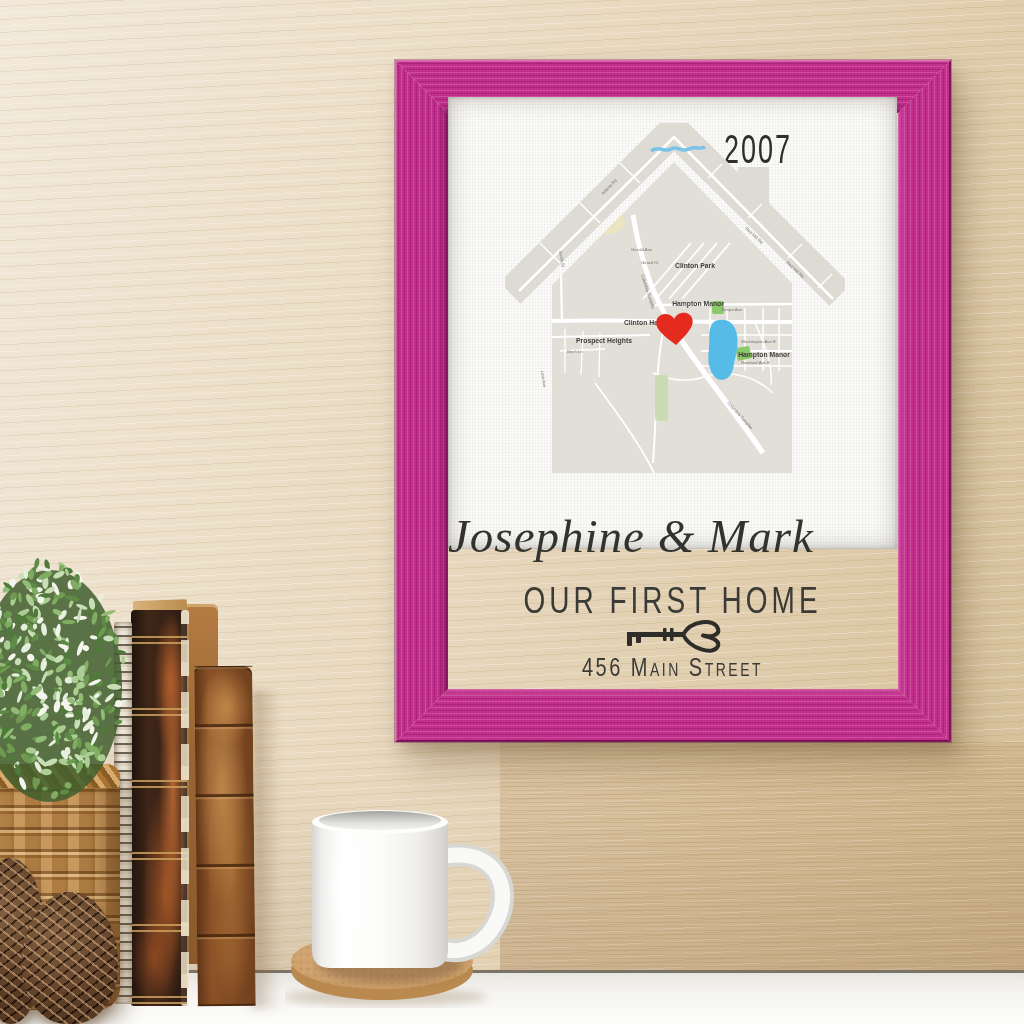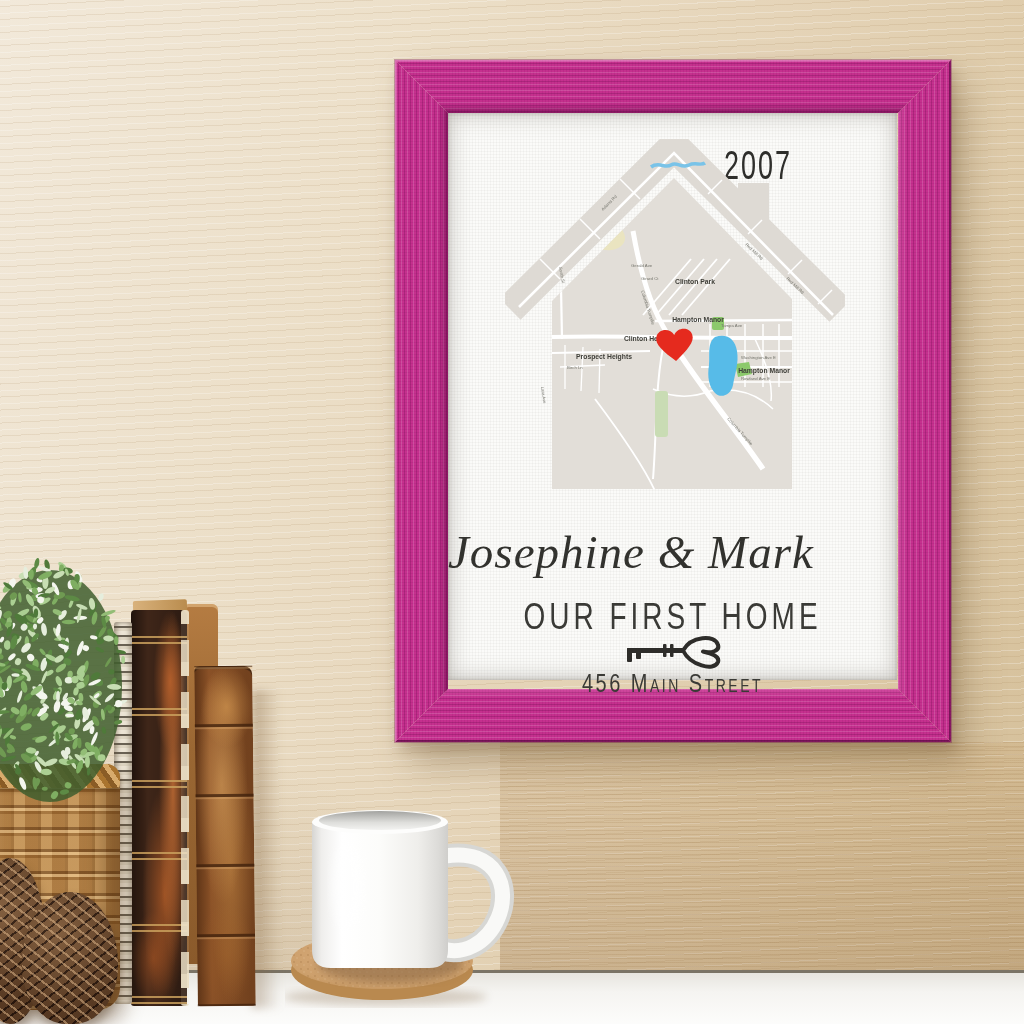--- a/index.html
+++ b/index.html
@@ -37,21 +37,21 @@
       repeating-linear-gradient(180deg,rgba(120,15,90,.12) 0 1px,transparent 1px 3px);}
   .rail-top{top:0;clip-path:polygon(0 0,556px 0,503px 53px,53px 53px);
     box-shadow:inset 0 2px 0 rgba(255,200,235,.3),inset 0 -9px 7px -5px rgba(70,0,50,.5);}
   .rail-bottom{bottom:0;clip-path:polygon(53px 0,503px 0,556px 53px,0 53px);
     box-shadow:inset 0 -2px 0 rgba(60,0,45,.5),inset 0 9px 7px -5px rgba(255,190,230,.22);}
   .rail-left{left:0;clip-path:polygon(0 0,53px 53px,53px 629px,0 682px);
     box-shadow:inset 2px 0 0 rgba(255,200,235,.3),inset -9px 0 7px -5px rgba(70,0,50,.5);}
   .rail-right{right:0;clip-path:polygon(0 53px,53px 0,53px 682px,0 629px);
     box-shadow:inset -2px 0 0 rgba(60,0,45,.45),inset 9px 0 7px -5px rgba(255,190,230,.22);}
 
-  .canvas{position:absolute;left:448px;top:113px;width:449px;height:567px;
+  .canvas{position:absolute;left:448px;top:97px;width:449px;height:452px;
     background-color:var(--canvas-white,#fbfbf9);
     background-image:
       repeating-linear-gradient(0deg,rgba(90,85,75,.045) 0 1px,transparent 1px 3px),
       repeating-linear-gradient(90deg,rgba(90,85,75,.045) 0 1px,transparent 1px 3px);
     box-shadow:inset 0 0 22px rgba(100,92,80,.4),inset 0 0 4px rgba(100,92,80,.35);}
 
   .year{position:absolute;left:268px;top:30px;width:84px;text-align:center;
     color:#2e2e2b;font-size:27px;letter-spacing:2px;
     transform:scaleY(1.5);transform-origin:top;}
   .map-svg{position:absolute;left:57px;top:26px;width:340px;height:355px;}

